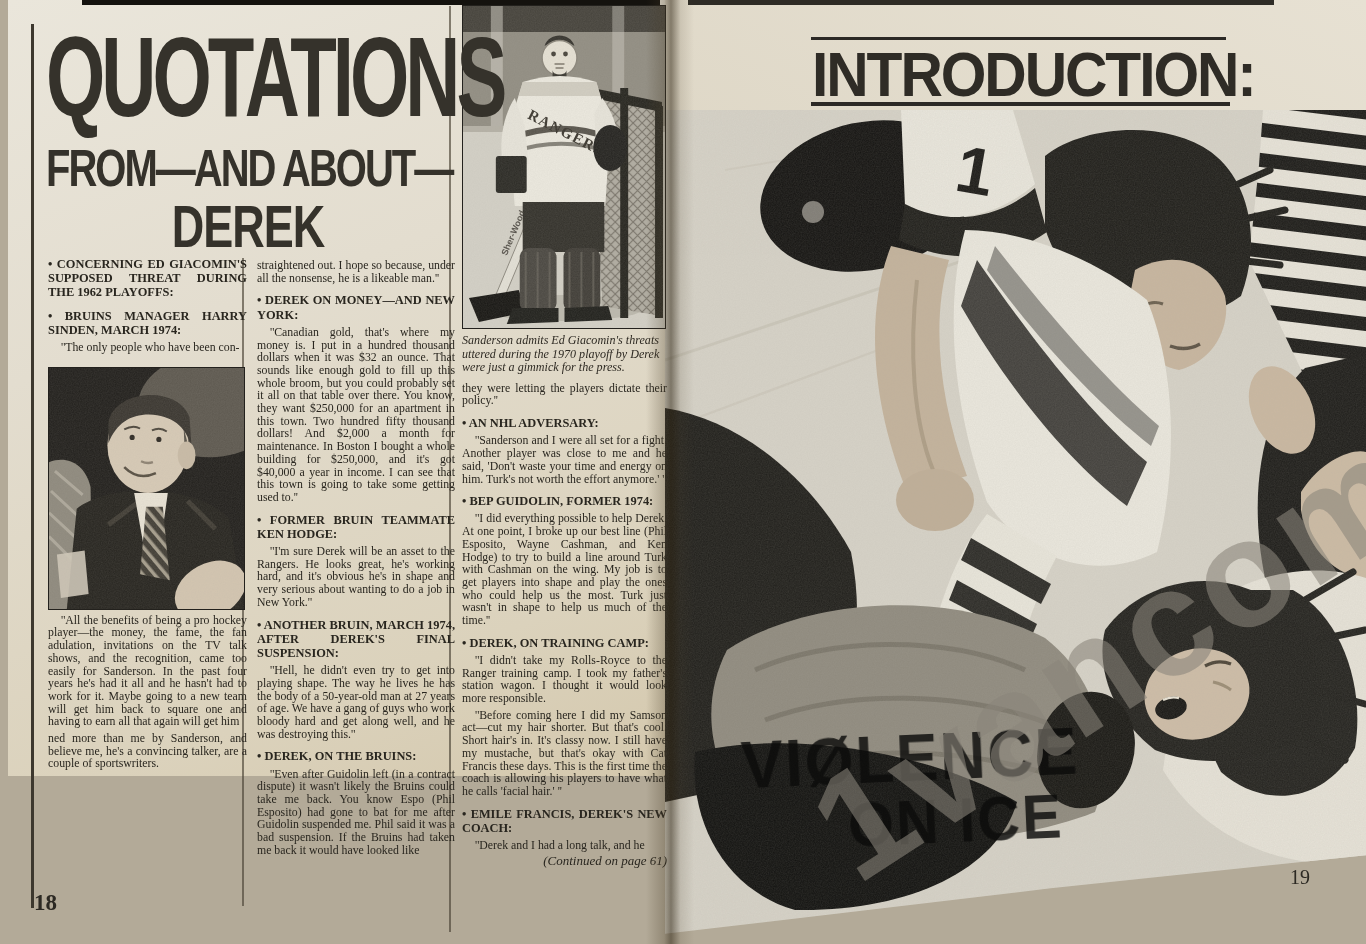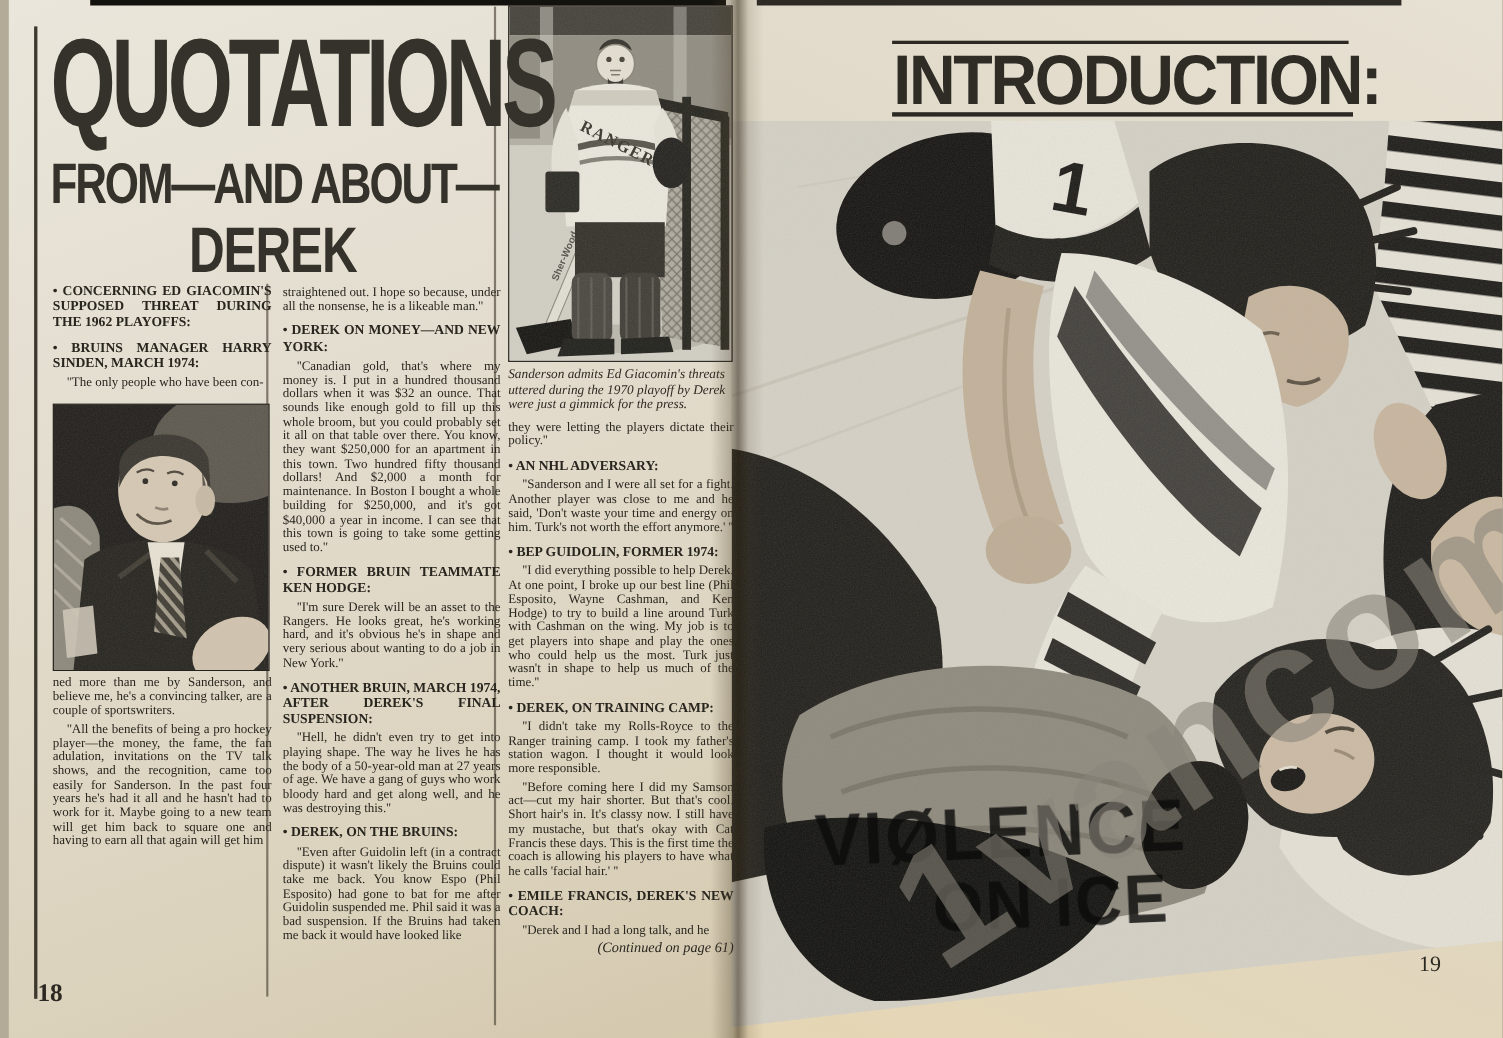--- a/index.html
+++ b/index.html
@@ -1,21 +1,21 @@
 <!DOCTYPE html>
 <html><head>
 <meta charset="utf-8">
 <style>
   * { box-sizing: border-box; }
   html,body { margin:0; padding:0; }
   body {
     width:1366px; height:944px; overflow:hidden; position:relative;
     background:#b3aa98; font-family:"Liberation Serif", serif;
   }
-  .page { position:absolute; top:0; height:944px; }
+  .page { position:absolute; top:0; height:776px; }
   #page-left {
     left:8px; width:657px;
     background:linear-gradient(160deg,#eae6db 0%,#e3ddcf 38%,#dbd2bc 80%,#d4c8ad 100%);
   }
   #page-right {
     left:665px; width:701px;
     background:linear-gradient(205deg,#e7e1d3 0%,#ded7c6 45%,#e5d6b4 100%);
   }
   .top-edge { position:absolute; top:0; height:5px; background:#14120e; z-index:6; }
   #top-edge-l { left:82px; width:578px; }
@@ -133,22 +133,22 @@
         <path d="M76,62 q 9,-5 16,-1 M104,63 q 8,-4 15,1" stroke="#4c463c" stroke-width="2" fill="none"></path>
         <path d="M92,72 q -4,16 2,22" stroke="#b3a document58e" stroke-width="2" fill="none" opacity="0"></path>
         <path d="M93,94 q 6,3 12,1" stroke="#8d8272" stroke-width="2.4" fill="none"></path>
         <path d="M76,100 q 14,14 32,6" stroke="#574f42" stroke-width="2.6" fill="none"></path>
         <path d="M8,188 L36,184 L40,228 L12,232 Z" fill="#cfc8b8" opacity=".9"></path>
         <ellipse cx="163" cy="224" rx="38" ry="27" fill="#d3c5b0" transform="rotate(-28 163 224)"></ellipse>
         <rect width="197" height="243" filter="url(#grain)" opacity=".3"></rect>
       </svg>
     </div>
 
+    <div class="para ind">''All the benefits of being a pro hockey player—the money, the fame, the fan adulation, invitations on the TV talk shows, and the recognition, came too easily for Sanderson. In the past four years he's had it all and he hasn't had to work for it. Maybe going to a new team will get him back to square one and having to earn all that again will get him</div>
     <div class="para">ned more than me by Sanderson, and believe me, he's a convincing talker, are a couple of sportswriters.</div>
-    <div class="para ind">''All the benefits of being a pro hockey player—the money, the fame, the fan adulation, invitations on the TV talk shows, and the recognition, came too easily for Sanderson. In the past four years he's had it all and he hasn't had to work for it. Maybe going to a new team will get him back to square one and having to earn all that again will get him</div>
   </div>
 
   <div class="col" id="col2">
     <div class="para">straightened out. I hope so because, under all the nonsense, he is a likeable man.''</div>
     <div class="head">• DEREK ON MONEY—AND NEW YORK:</div>
     <div class="para ind">''Canadian gold, that's where my money is. I put in a hundred thousand dollars when it was $32 an ounce. That sounds like enough gold to fill up this whole broom, but you could probably set it all on that table over there. You know, they want $250,000 for an apartment in this town. Two hundred fifty thousand dollars! And $2,000 a month for maintenance. In Boston I bought a whole building for $250,000, and it's got $40,000 a year in income. I can see that this town is going to take some getting used to.''</div>
     <div class="head">• FORMER BRUIN TEAMMATE KEN HODGE:</div>
     <div class="para ind">''I'm sure Derek will be an asset to the Rangers. He looks great, he's working hard, and it's obvious he's in shape and very serious about wanting to do a job in New York.''</div>
     <div class="head">• ANOTHER BRUIN, MARCH 1974, AFTER DEREK'S FINAL SUSPENSION:</div>
     <div class="para ind">''Hell, he didn't even try to get into playing shape. The way he lives he has the body of a 50-year-old man at 27 years of age. We have a gang of guys who work bloody hard and get along well, and he was destroying this.''</div>

